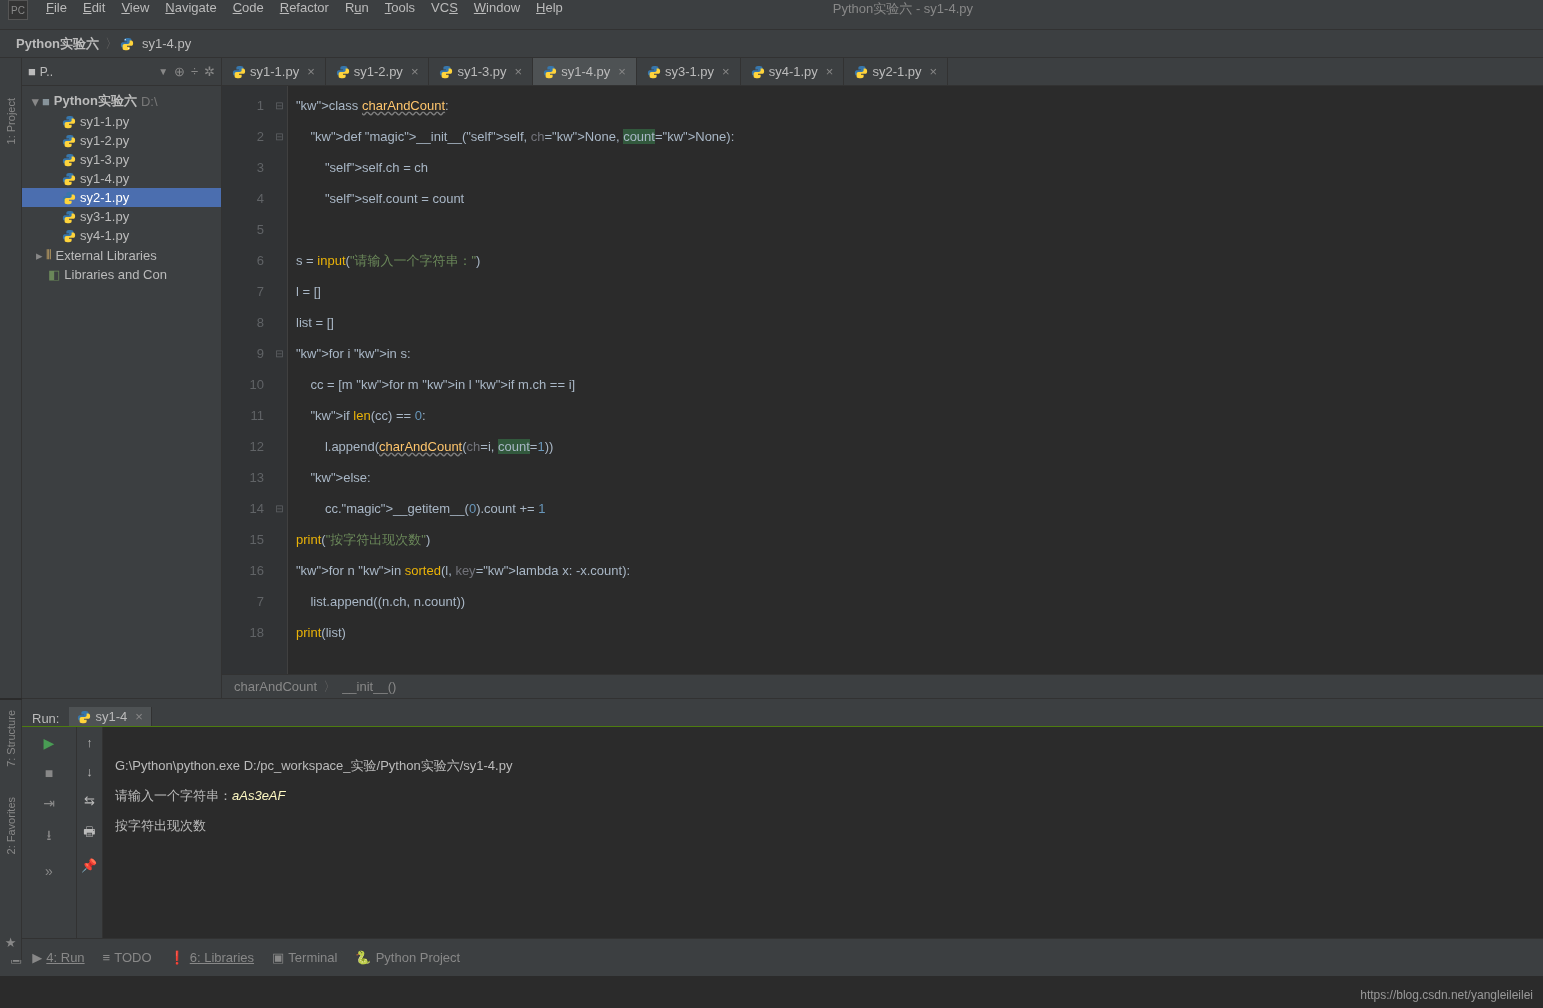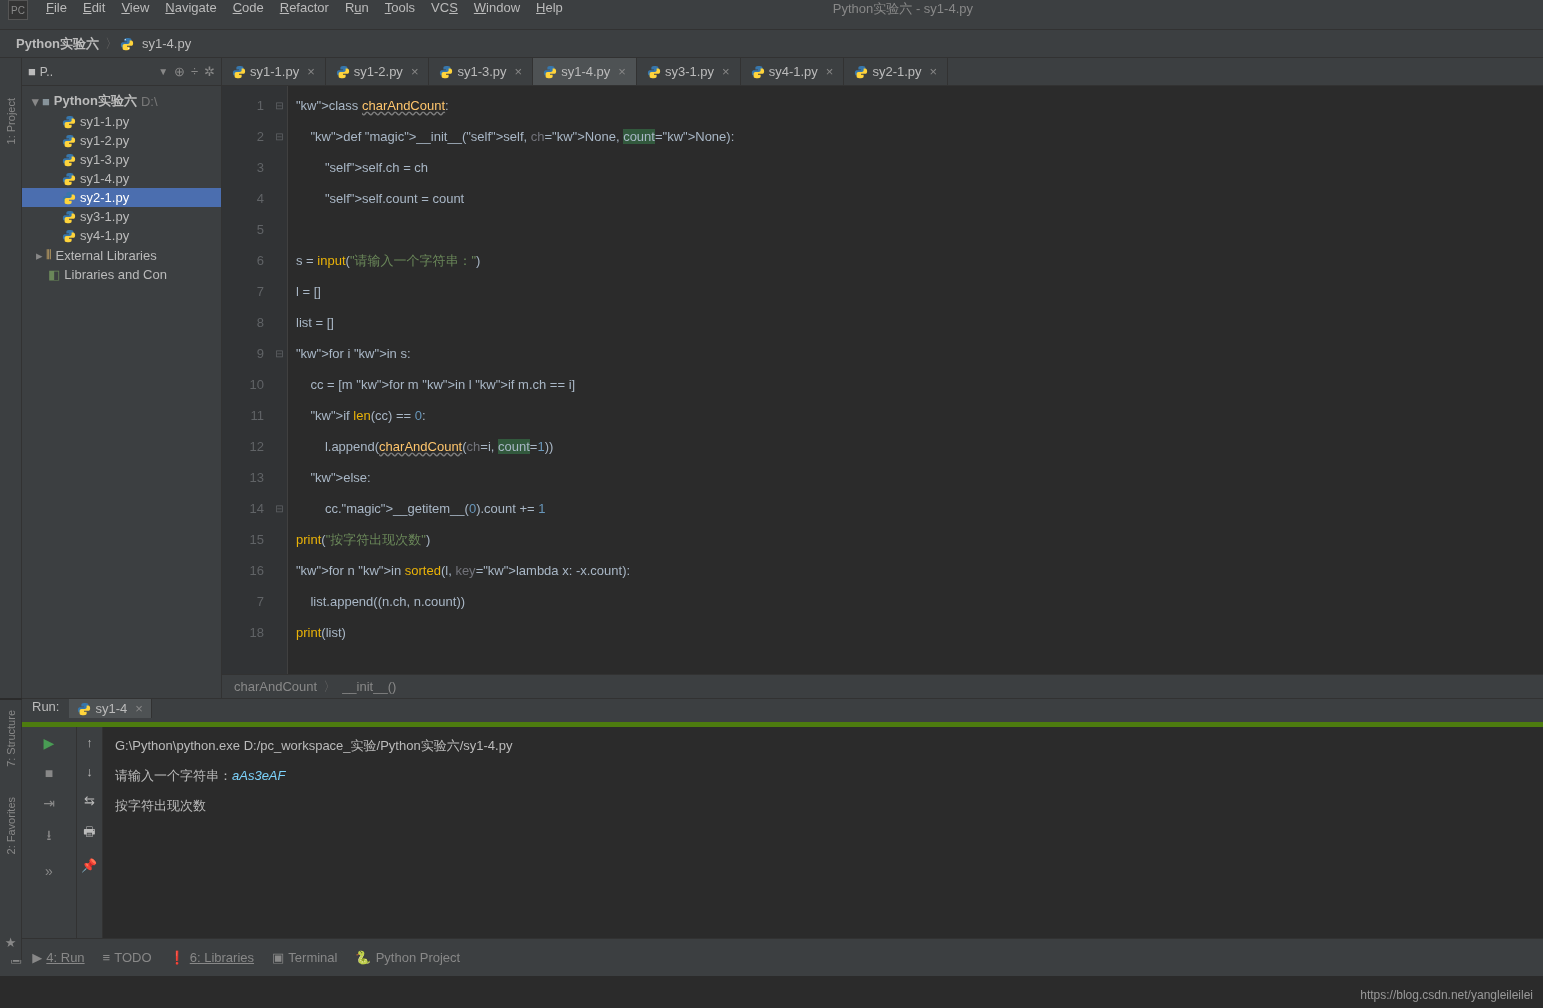--- a/index.html
+++ b/index.html
@@ -43,30 +43,30 @@
 .code .def{color:#ffc66d;}
 .code .str{color:#6a8759;}
 .code .num{color:#6897bb;}
 .code .param{color:#72737a;}
 .code .builtin{color:#eab308;}
 .code .hl{background:#32593d;}
 .code .uline{text-decoration:underline wavy #808080;}
 .breadcrumb-bottom{height:24px;background:#3c3f41;border-top:1px solid #323232;display:flex;align-items:center;padding:0 12px;color:#888;font-size:12px;}
 .breadcrumb-bottom .sep{margin:0 6px;color:#666;}
 .run-panel{height:240px;background:#2b2b2b;border-top:1px solid #323232;display:flex;flex-direction:column;}
-.run-header{height:28px;background:#3c3f41;display:flex;align-items:flex-start;padding:0 10px;border-bottom:5px solid #4d7c0f;}
+.run-header{height:28px;background:#3c3f41;display:flex;align-items:flex-end;padding:0 10px;border-bottom:1px solid #4d7c0f;}
 .run-header .label{color:#bbb;margin-right:10px;}
 .run-header .tab{background:#4e5254;padding:2px 8px;display:flex;align-items:center;}
 .run-body{flex:1;display:flex;}
 .run-gutter{width:55px;background:#3c3f41;border-right:1px solid #323232;display:flex;flex-direction:column;align-items:center;padding-top:8px;gap:14px;}
 .run-gutter .btn{color:#888;cursor:pointer;font-size:14px;width:18px;text-align:center;}
 .run-gutter .btn.play{color:#499c54;}
 .run-gutter-2{width:26px;background:#3c3f41;border-right:1px solid #323232;display:flex;flex-direction:column;align-items:center;padding-top:8px;gap:14px;}
-.run-output{flex:1;padding:4px 12px;font-family:"JetBrains Mono","Consolas",monospace;font-size:17px;line-height:30px;color:#bbb;}
-.run-output .input{color:#7dd3fc;font-style:italic;}
+.run-output{flex:1;padding:24px 12px;font-family:"JetBrains Mono","Consolas",monospace;font-size:17px;line-height:30px;color:#bbb;}
+.run-output .input{color:#fef9c3;font-style:italic;}
 .statusbar{height:38px;background:#3c3f41;border-top:1px solid #323232;display:flex;align-items:center;padding:0 10px;font-size:12px;color:#888;}
 .statusbar .item{margin-right:18px;cursor:pointer;display:flex;align-items:center;gap:4px;}
 .statusbar .spacer{flex:1;}
 .watermark{position:absolute;bottom:6px;right:10px;color:#999;font-size:12px;z-index:10;text-align:center;}
 .folder-icon{color:#87939a;margin-right:4px;}
 .lib-icon{color:#c9a767;margin-right:4px;}
 .scratch-icon{color:#6a8759;margin-right:4px;}
 </style>
 </head>
 <body>

